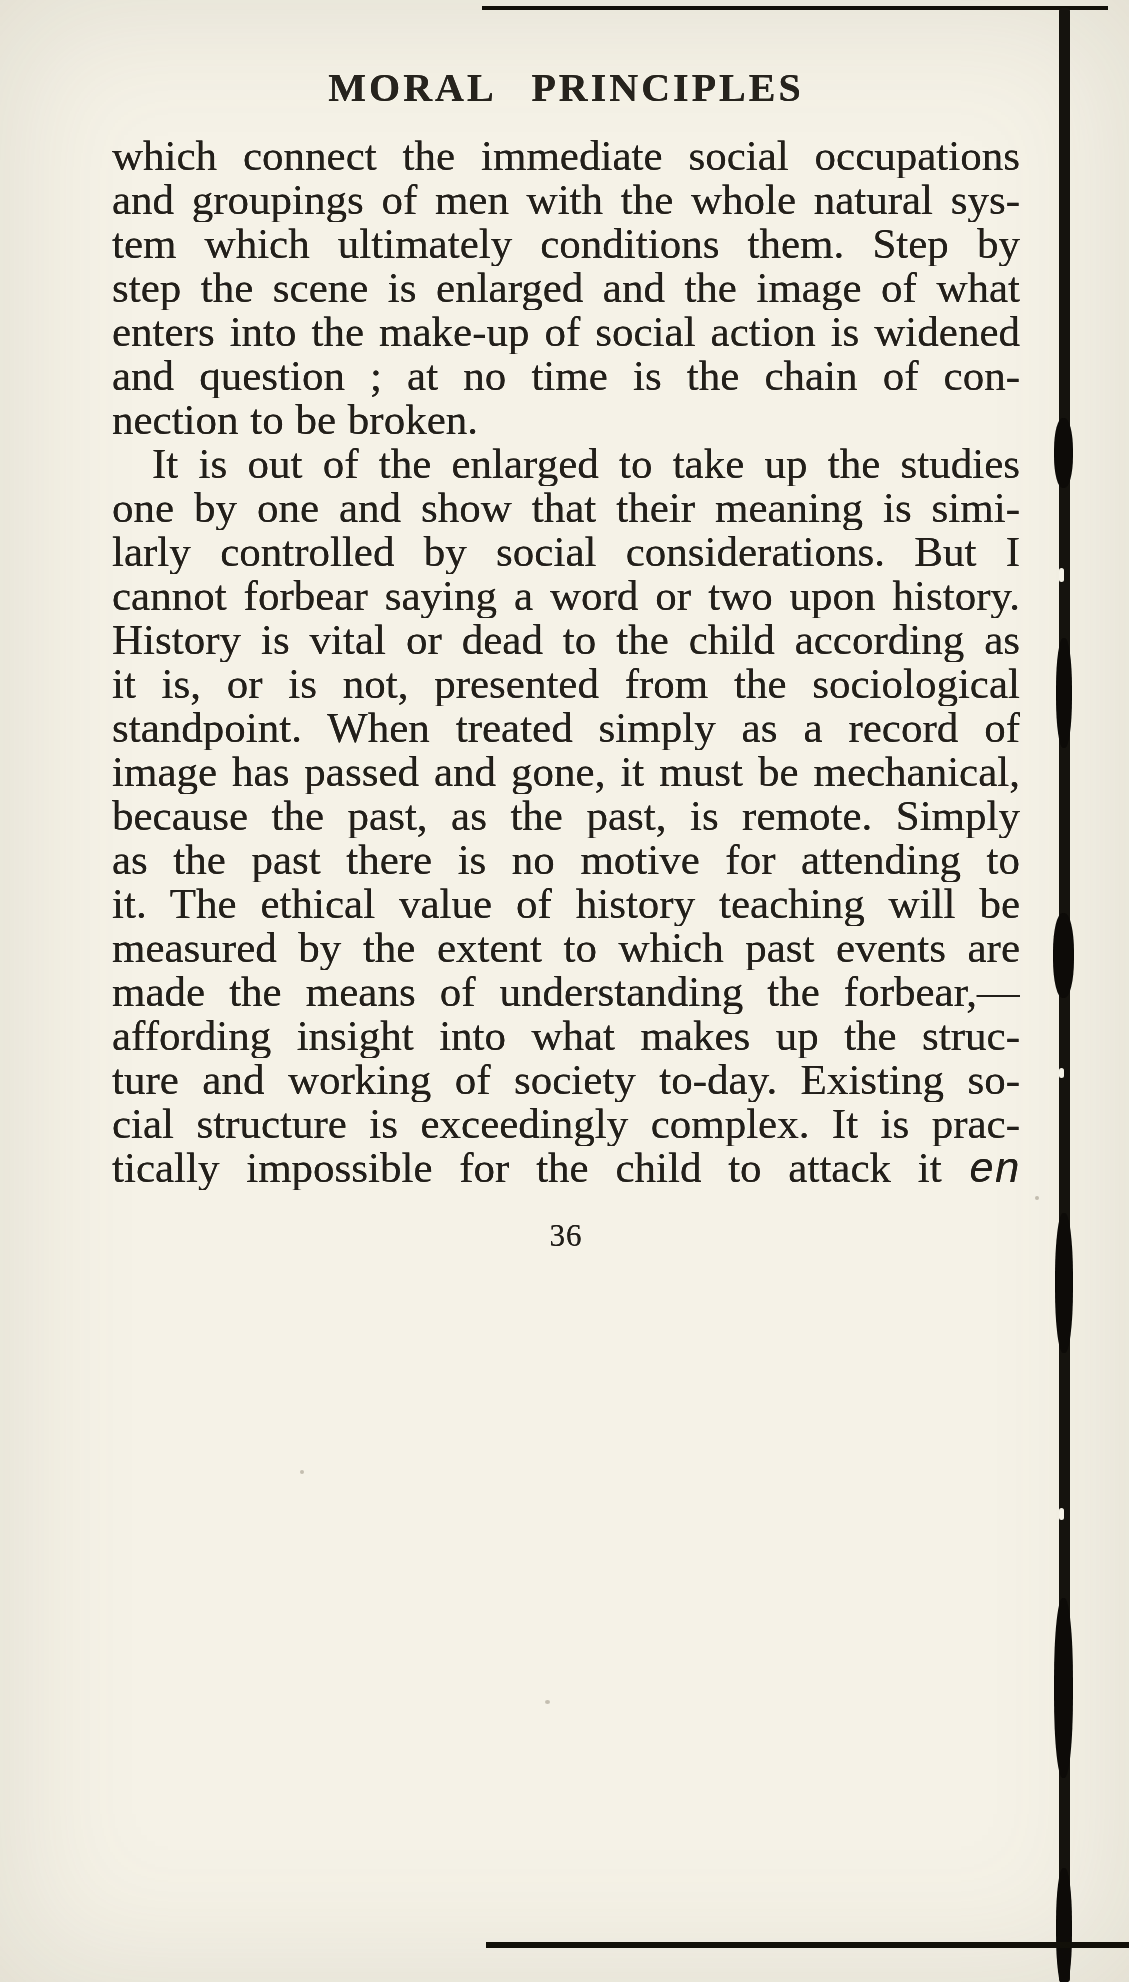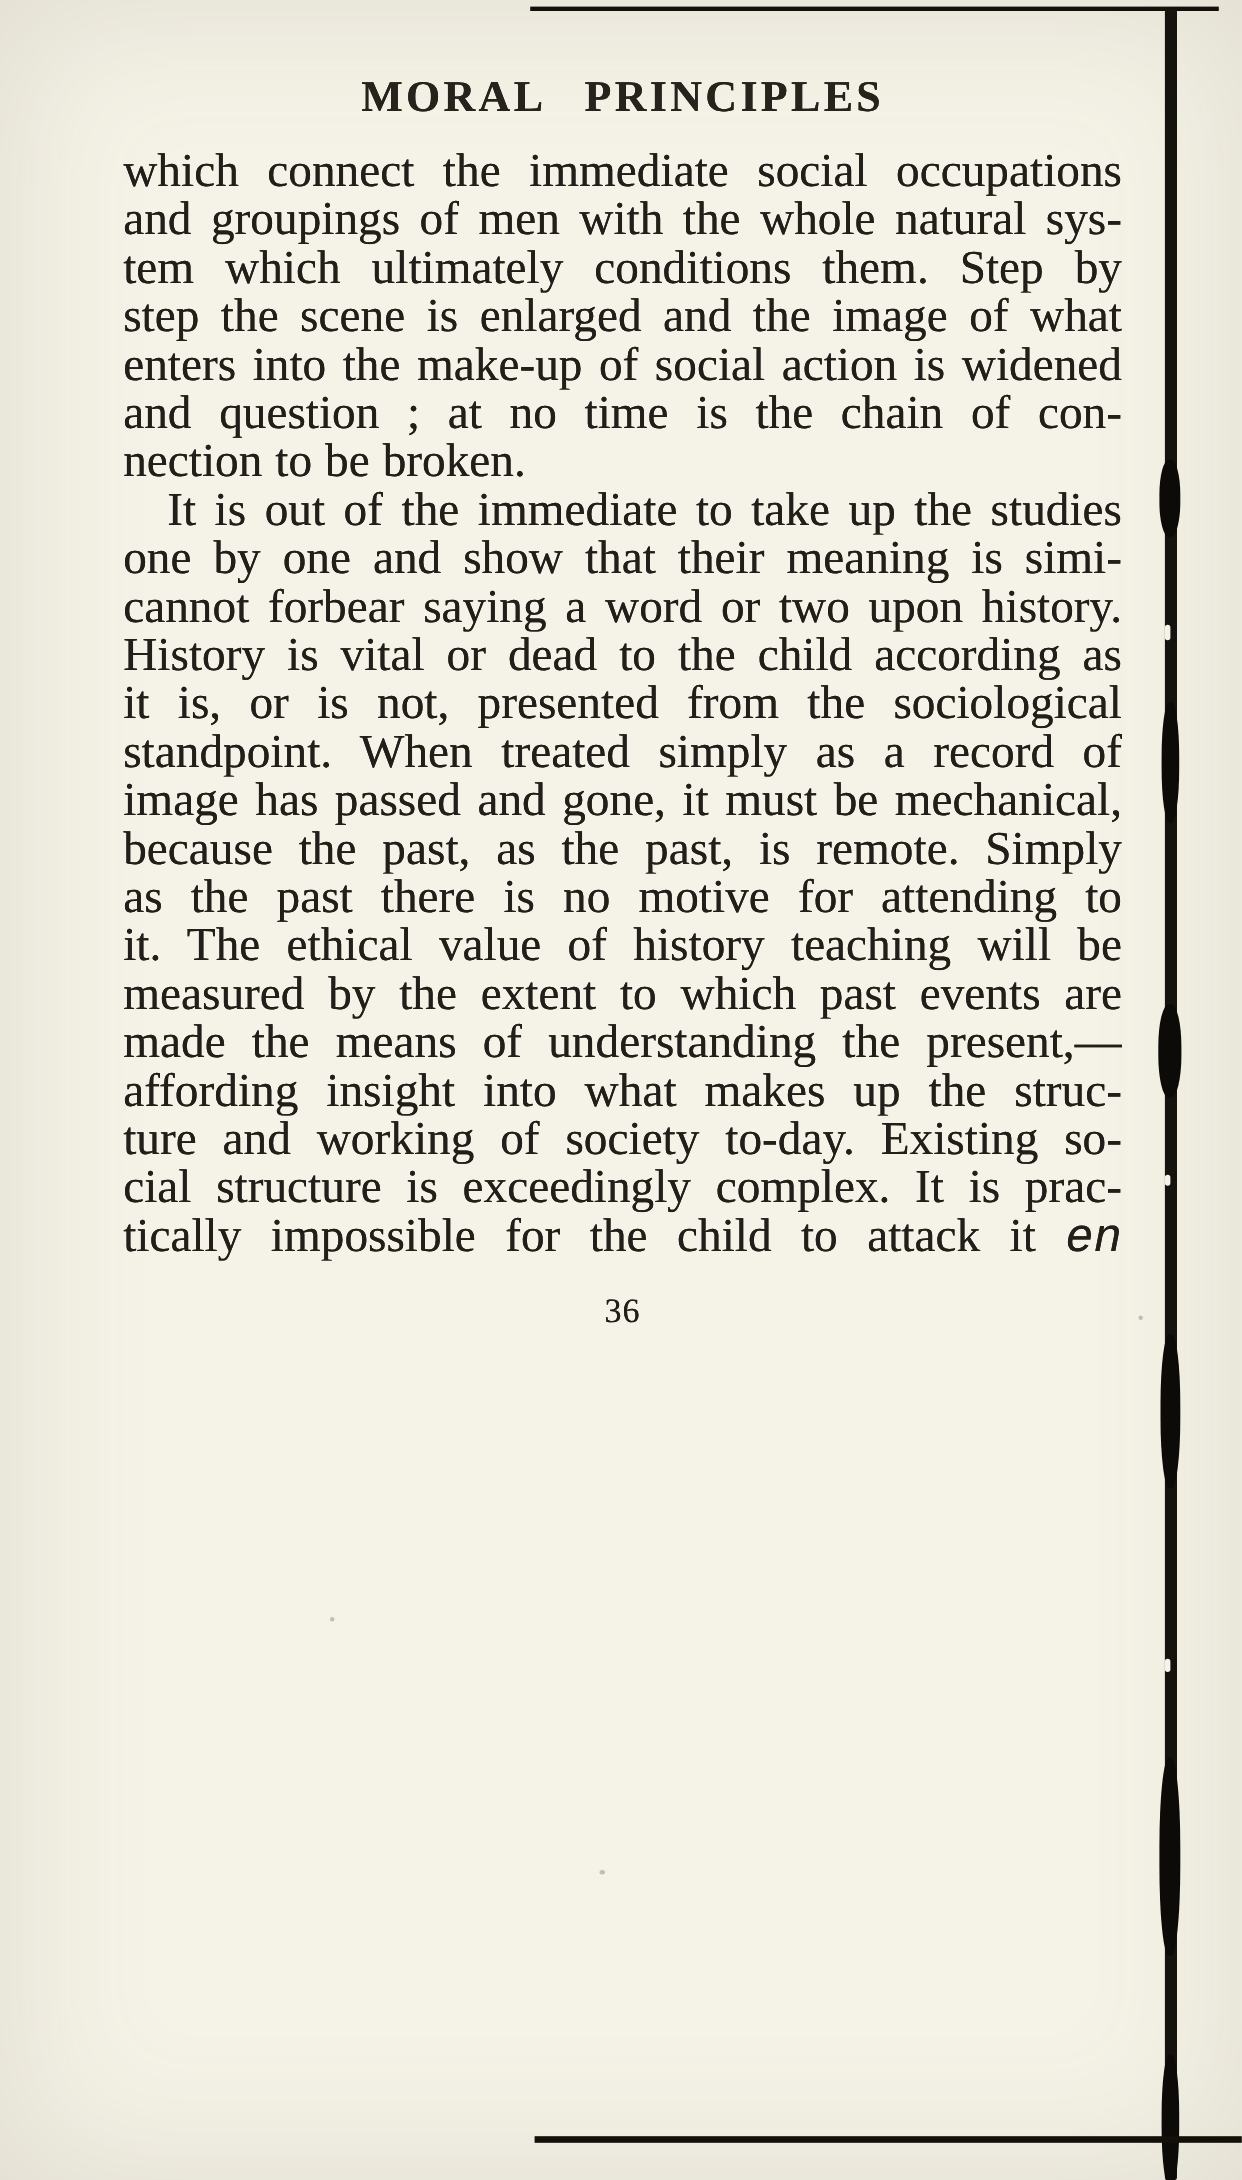--- a/index.html
+++ b/index.html
@@ -157,32 +157,33 @@
     <h1 class="page-header">MORAL PRINCIPLES</h1>
 
     <div class="text-block">
         <div class="line">which connect the immediate social occupations</div>
         <div class="line">and groupings of men with the whole natural sys-</div>
         <div class="line">tem which ultimately conditions them. Step by</div>
         <div class="line">step the scene is enlarged and the image of what</div>
         <div class="line">enters into the make-up of social action is widened</div>
         <div class="line">and question ; at no time is the chain of con-</div>
         <div class="line no-justify">nection to be broken.</div>
-        <div class="line indent">It is out of the immediate to take up the studies</div>
+        <div class="line indent">It is out of the enlarged to take up the studies</div>
         <div class="line">one by one and show that their meaning is simi-</div>
+        <div class="line">larly controlled by social considerations. But I</div>
         <div class="line">cannot forbear saying a word or two upon history.</div>
         <div class="line">History is vital or dead to the child according as</div>
         <div class="line">it is, or is not, presented from the sociological</div>
         <div class="line">standpoint. When treated simply as a record of</div>
         <div class="line">image has passed and gone, it must be mechanical,</div>
         <div class="line">because the past, as the past, is remote. Simply</div>
         <div class="line">as the past there is no motive for attending to</div>
         <div class="line">it. The ethical value of history teaching will be</div>
         <div class="line">measured by the extent to which past events are</div>
-        <div class="line">made the means of understanding the present,—</div>
+        <div class="line">made the means of understanding the forbear,—</div>
         <div class="line">affording insight into what makes up the struc-</div>
         <div class="line">ture and working of society to-day. Existing so-</div>
         <div class="line">cial structure is exceedingly complex. It is prac-</div>
         <div class="line">tically impossible for the child to attack it <em>en</em></div>
       </div>
 
     <div class="page-number">36</div>
   </div>
 
   <div class="speck speck-1"></div>

